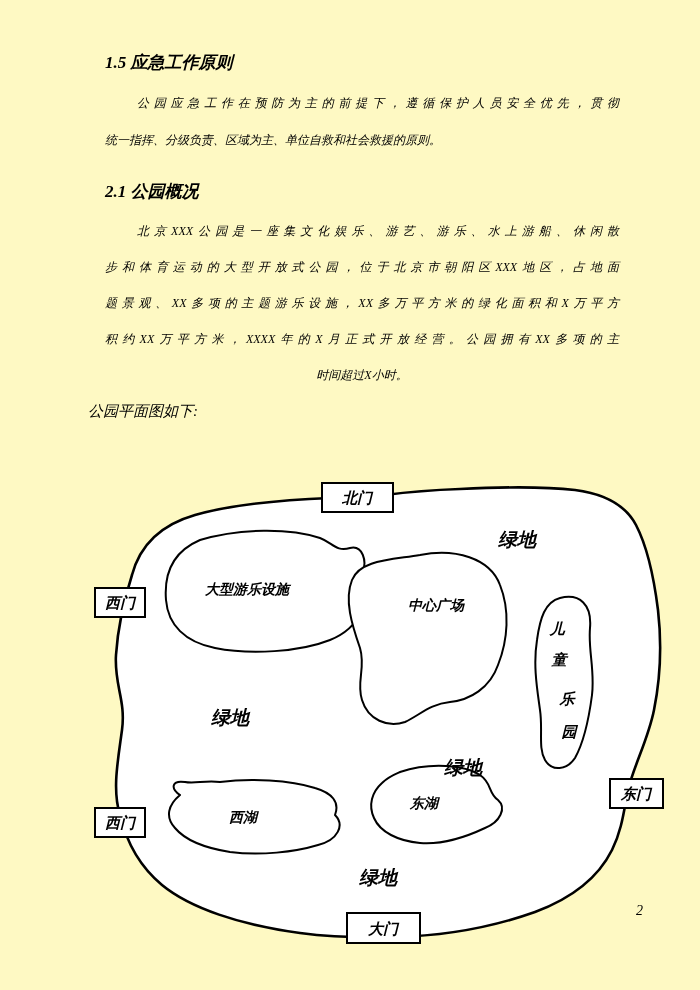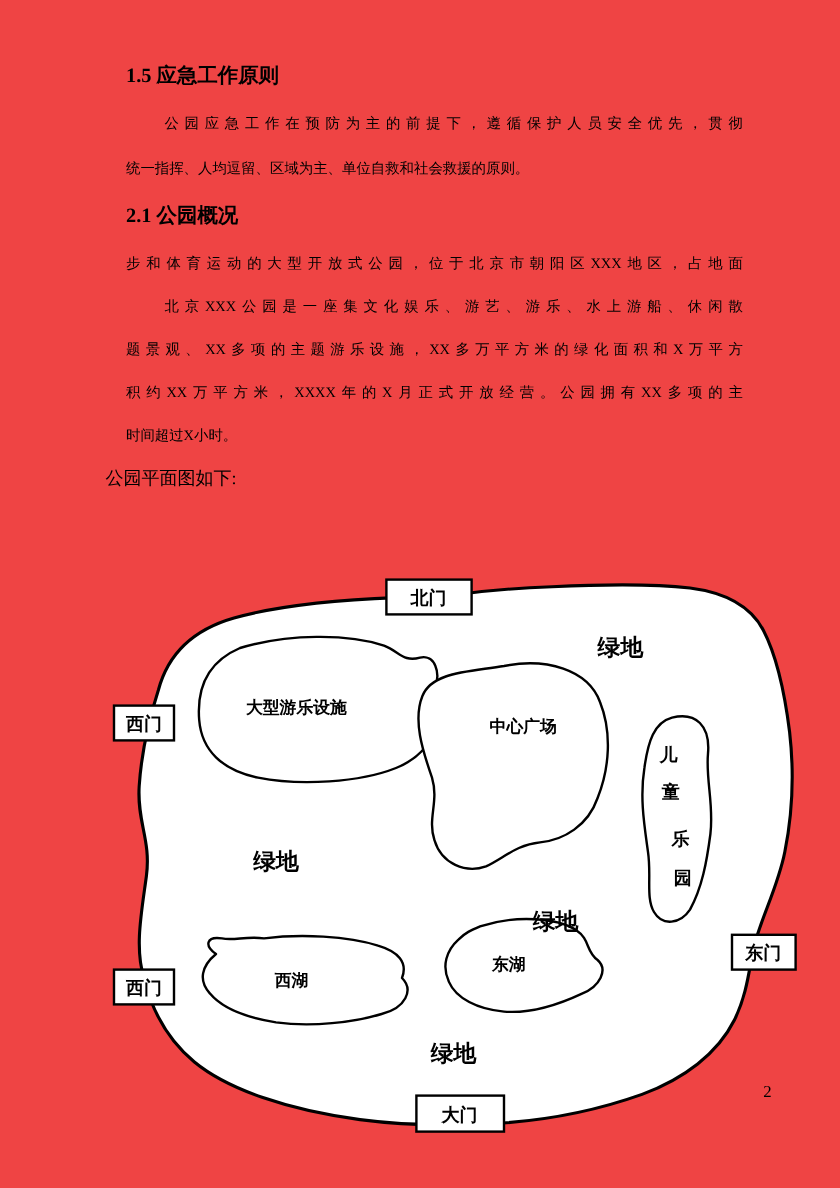--- a/index.html
+++ b/index.html
@@ -1,29 +1,30 @@
 <!DOCTYPE html>
 <html><head>
 <meta charset="utf-8">
 <style>
   html,body { margin:0; padding:0; background:#ffffff; }
   .page {
     position:relative; width:700px; height:990px; margin:0 auto;
-    background:#ef4444; color:#000;
+    background:#fef9c3; color:#000;
     font-family:"Liberation Serif","DejaVu Serif",serif;
     overflow:hidden;
+    font-style:italic;
   }
   .content { position:absolute; left:105px; top:50px; width:514px; }
   .h { font-size:17px; font-weight:bold; margin:0; line-height:25px; }
   .h2 { margin-top:6px; }
-  .h3 { margin-top:8px; }
+  .h3 { margin-top:20px; }
   .para1 { margin-top:10px; }
   .para2 { margin-top:9px; }
   .line { font-size:12px; line-height:37px; }
-  .para2 .line { line-height:36px; }
+  .para2 .line { line-height:36px;text-align:center; }
   .full { text-align:justify; text-align-last:justify; }
   .indent { padding-left:32px; }
   .map-intro { margin-left:-17px; margin-top:4px; font-size:15px; line-height:28px; }
   .map-svg { position:absolute; left:0; top:470px; }
   .map-svg path { fill:#ffffff; stroke:#000; stroke-linejoin:round; stroke-linecap:round; }
   .thick { stroke-width:2.6; }
   .blob { stroke-width:2; }
   .map-svg text {
     font-family:"Liberation Serif","DejaVu Serif",serif;
     font-weight:bold; fill:#000; text-anchor:middle;
@@ -38,28 +39,28 @@
 </head>
 <body>
 
 <div class="page">
 
   <div class="content">
     <h2 class="h h1">1.5 应急工作原则</h2>
 
     <div class="para1">
       <div class="line full indent">公园应急工作在预防为主的前提下，遵循保护人员安全优先，贯彻</div>
-      <div class="line">统一指挥、人均逗留、区域为主、单位自救和社会救援的原则。</div>
+      <div class="line">统一指挥、分级负责、区域为主、单位自救和社会救援的原则。</div>
     </div>
 
     <h2 class="h h3">2.1 公园概况</h2>
 
     <div class="para2">
+      <div class="line full indent">北京XXX公园是一座集文化娱乐、游艺、游乐、水上游船、休闲散</div>
       <div class="line full">步和体育运动的大型开放式公园，位于北京市朝阳区XXX地区，占地面</div>
-      <div class="line full indent">北京XXX公园是一座集文化娱乐、游艺、游乐、水上游船、休闲散</div>
       <div class="line full">题景观、XX多项的主题游乐设施，XX多万平方米的绿化面积和X万平方</div>
       <div class="line full">积约XX万平方米，XXXX年的X月正式开放经营。公园拥有XX多项的主</div>
       <div class="line">时间超过X小时。</div>
     </div>
 
     <div class="map-intro">公园平面图如下:</div>
   </div>
 
   <svg class="map-svg" width="700" height="500" viewBox="0 0 700 500">
 

